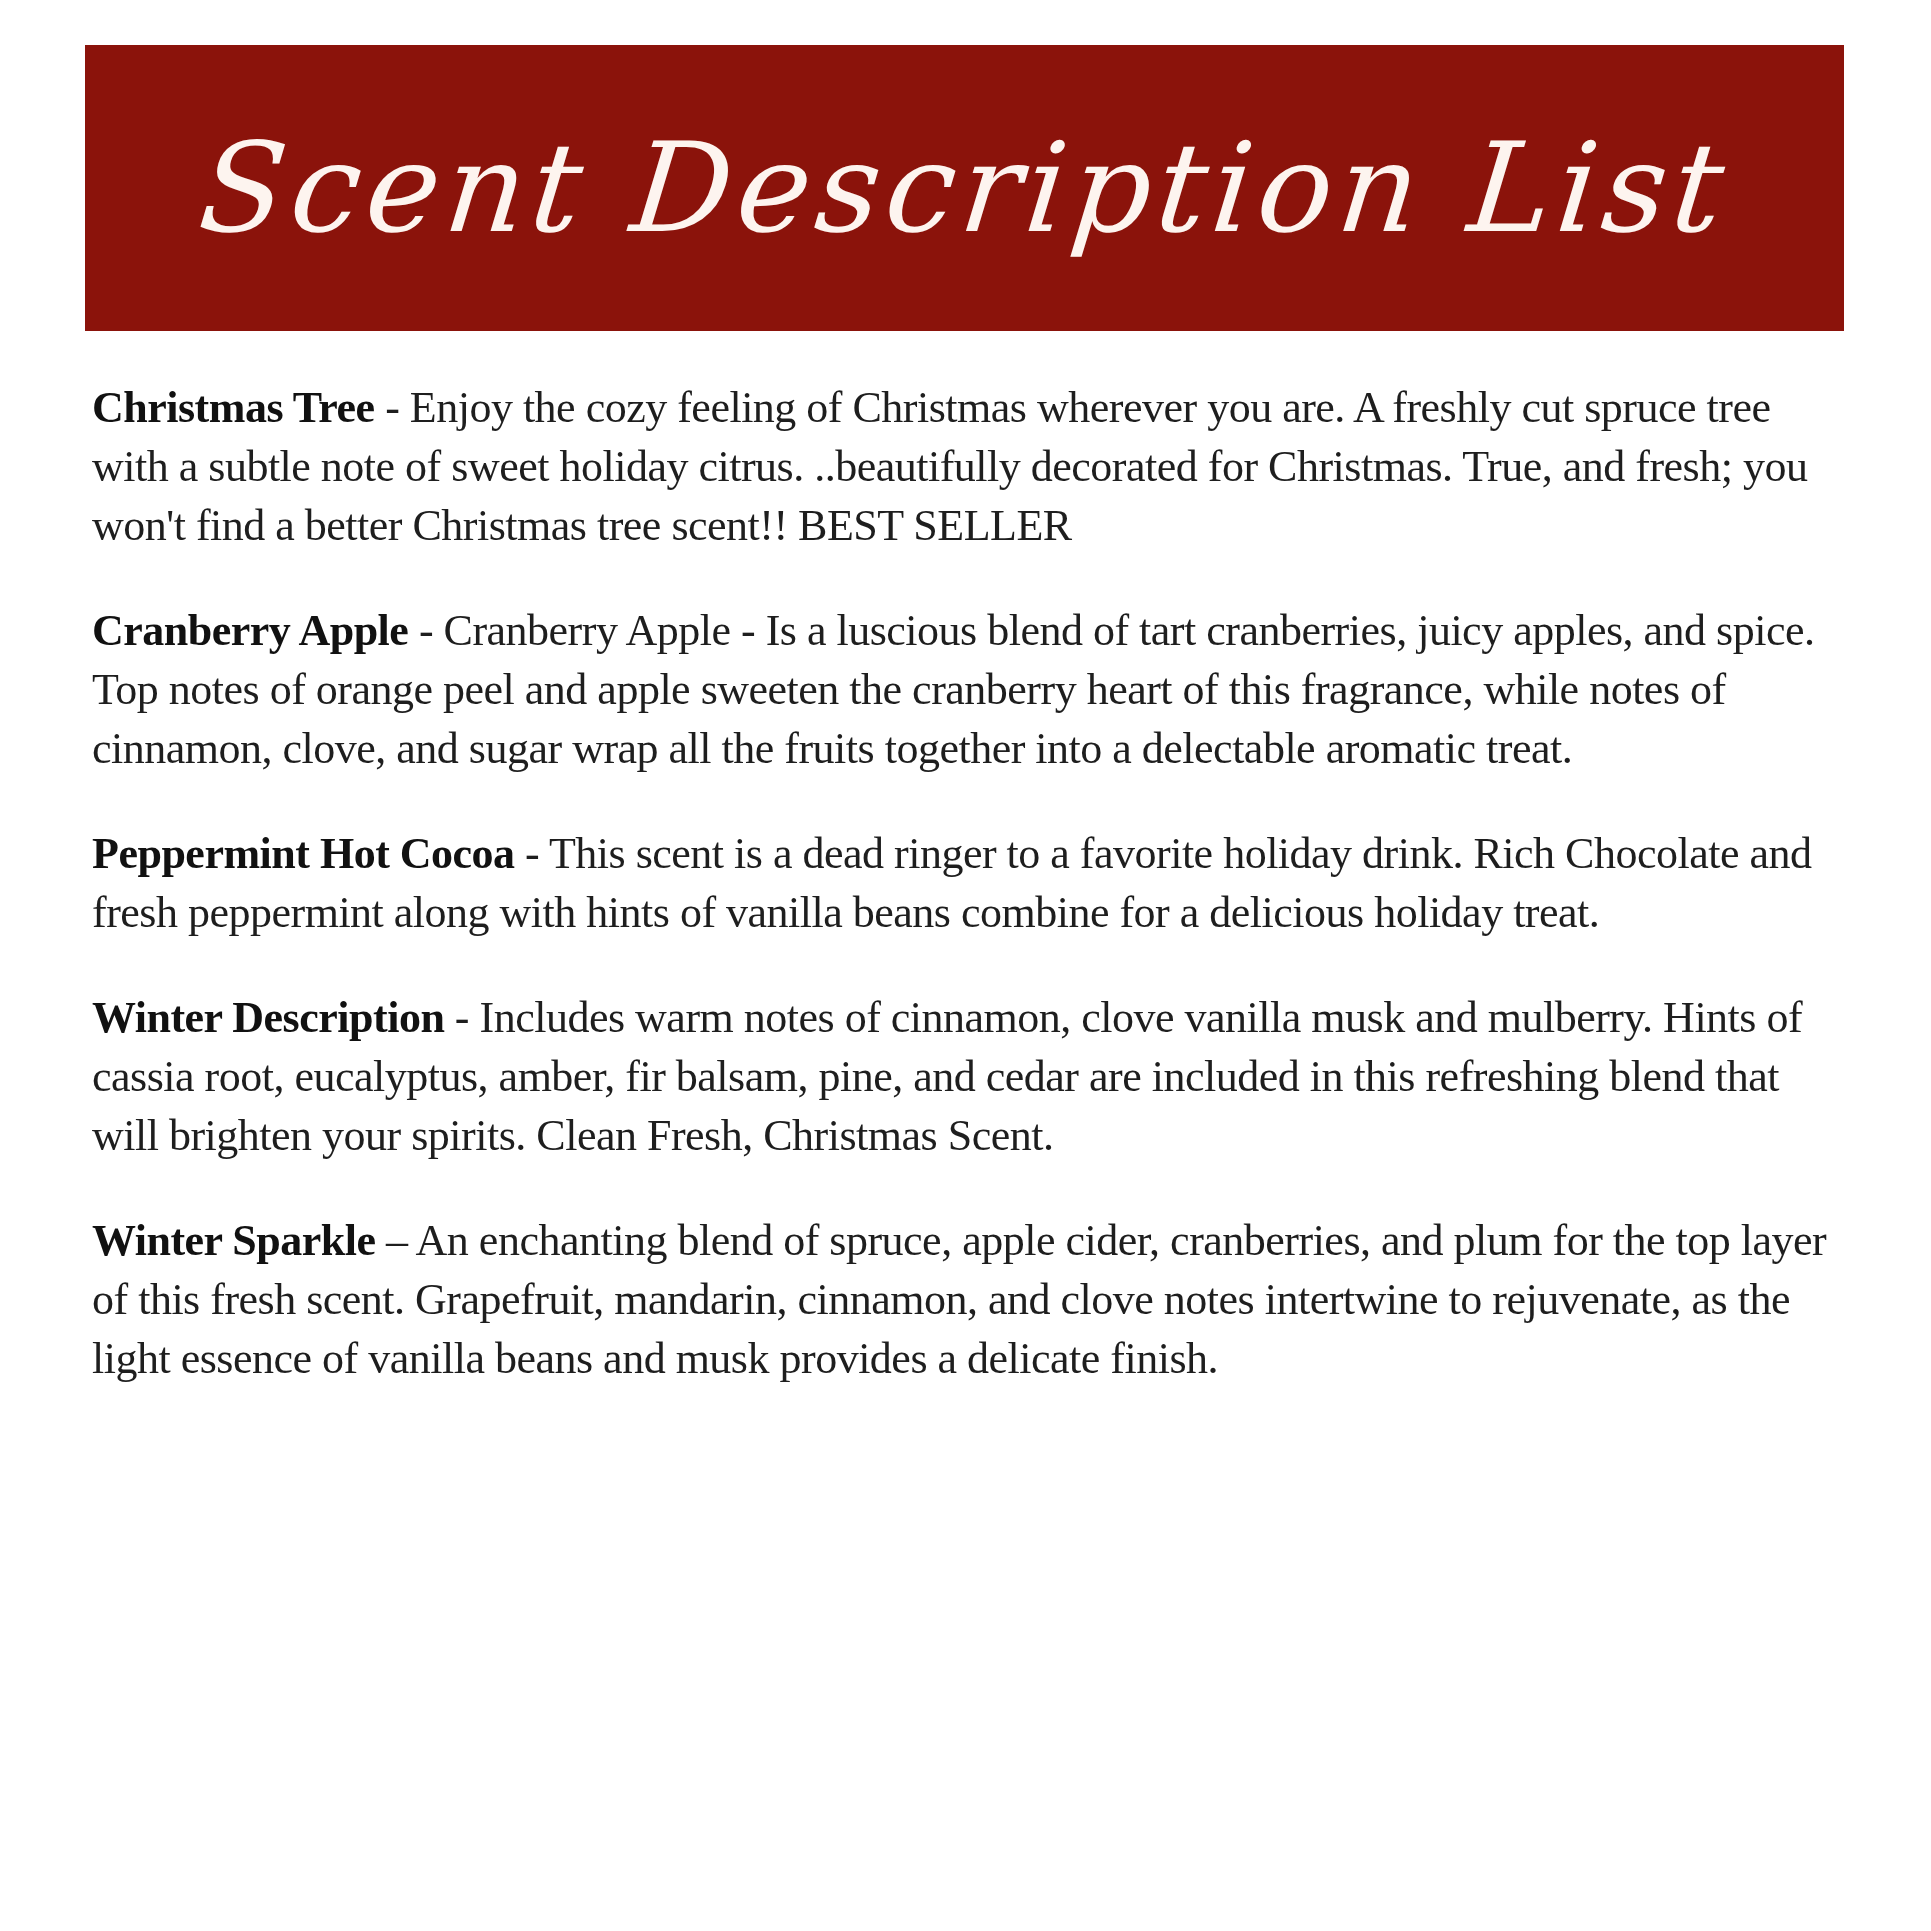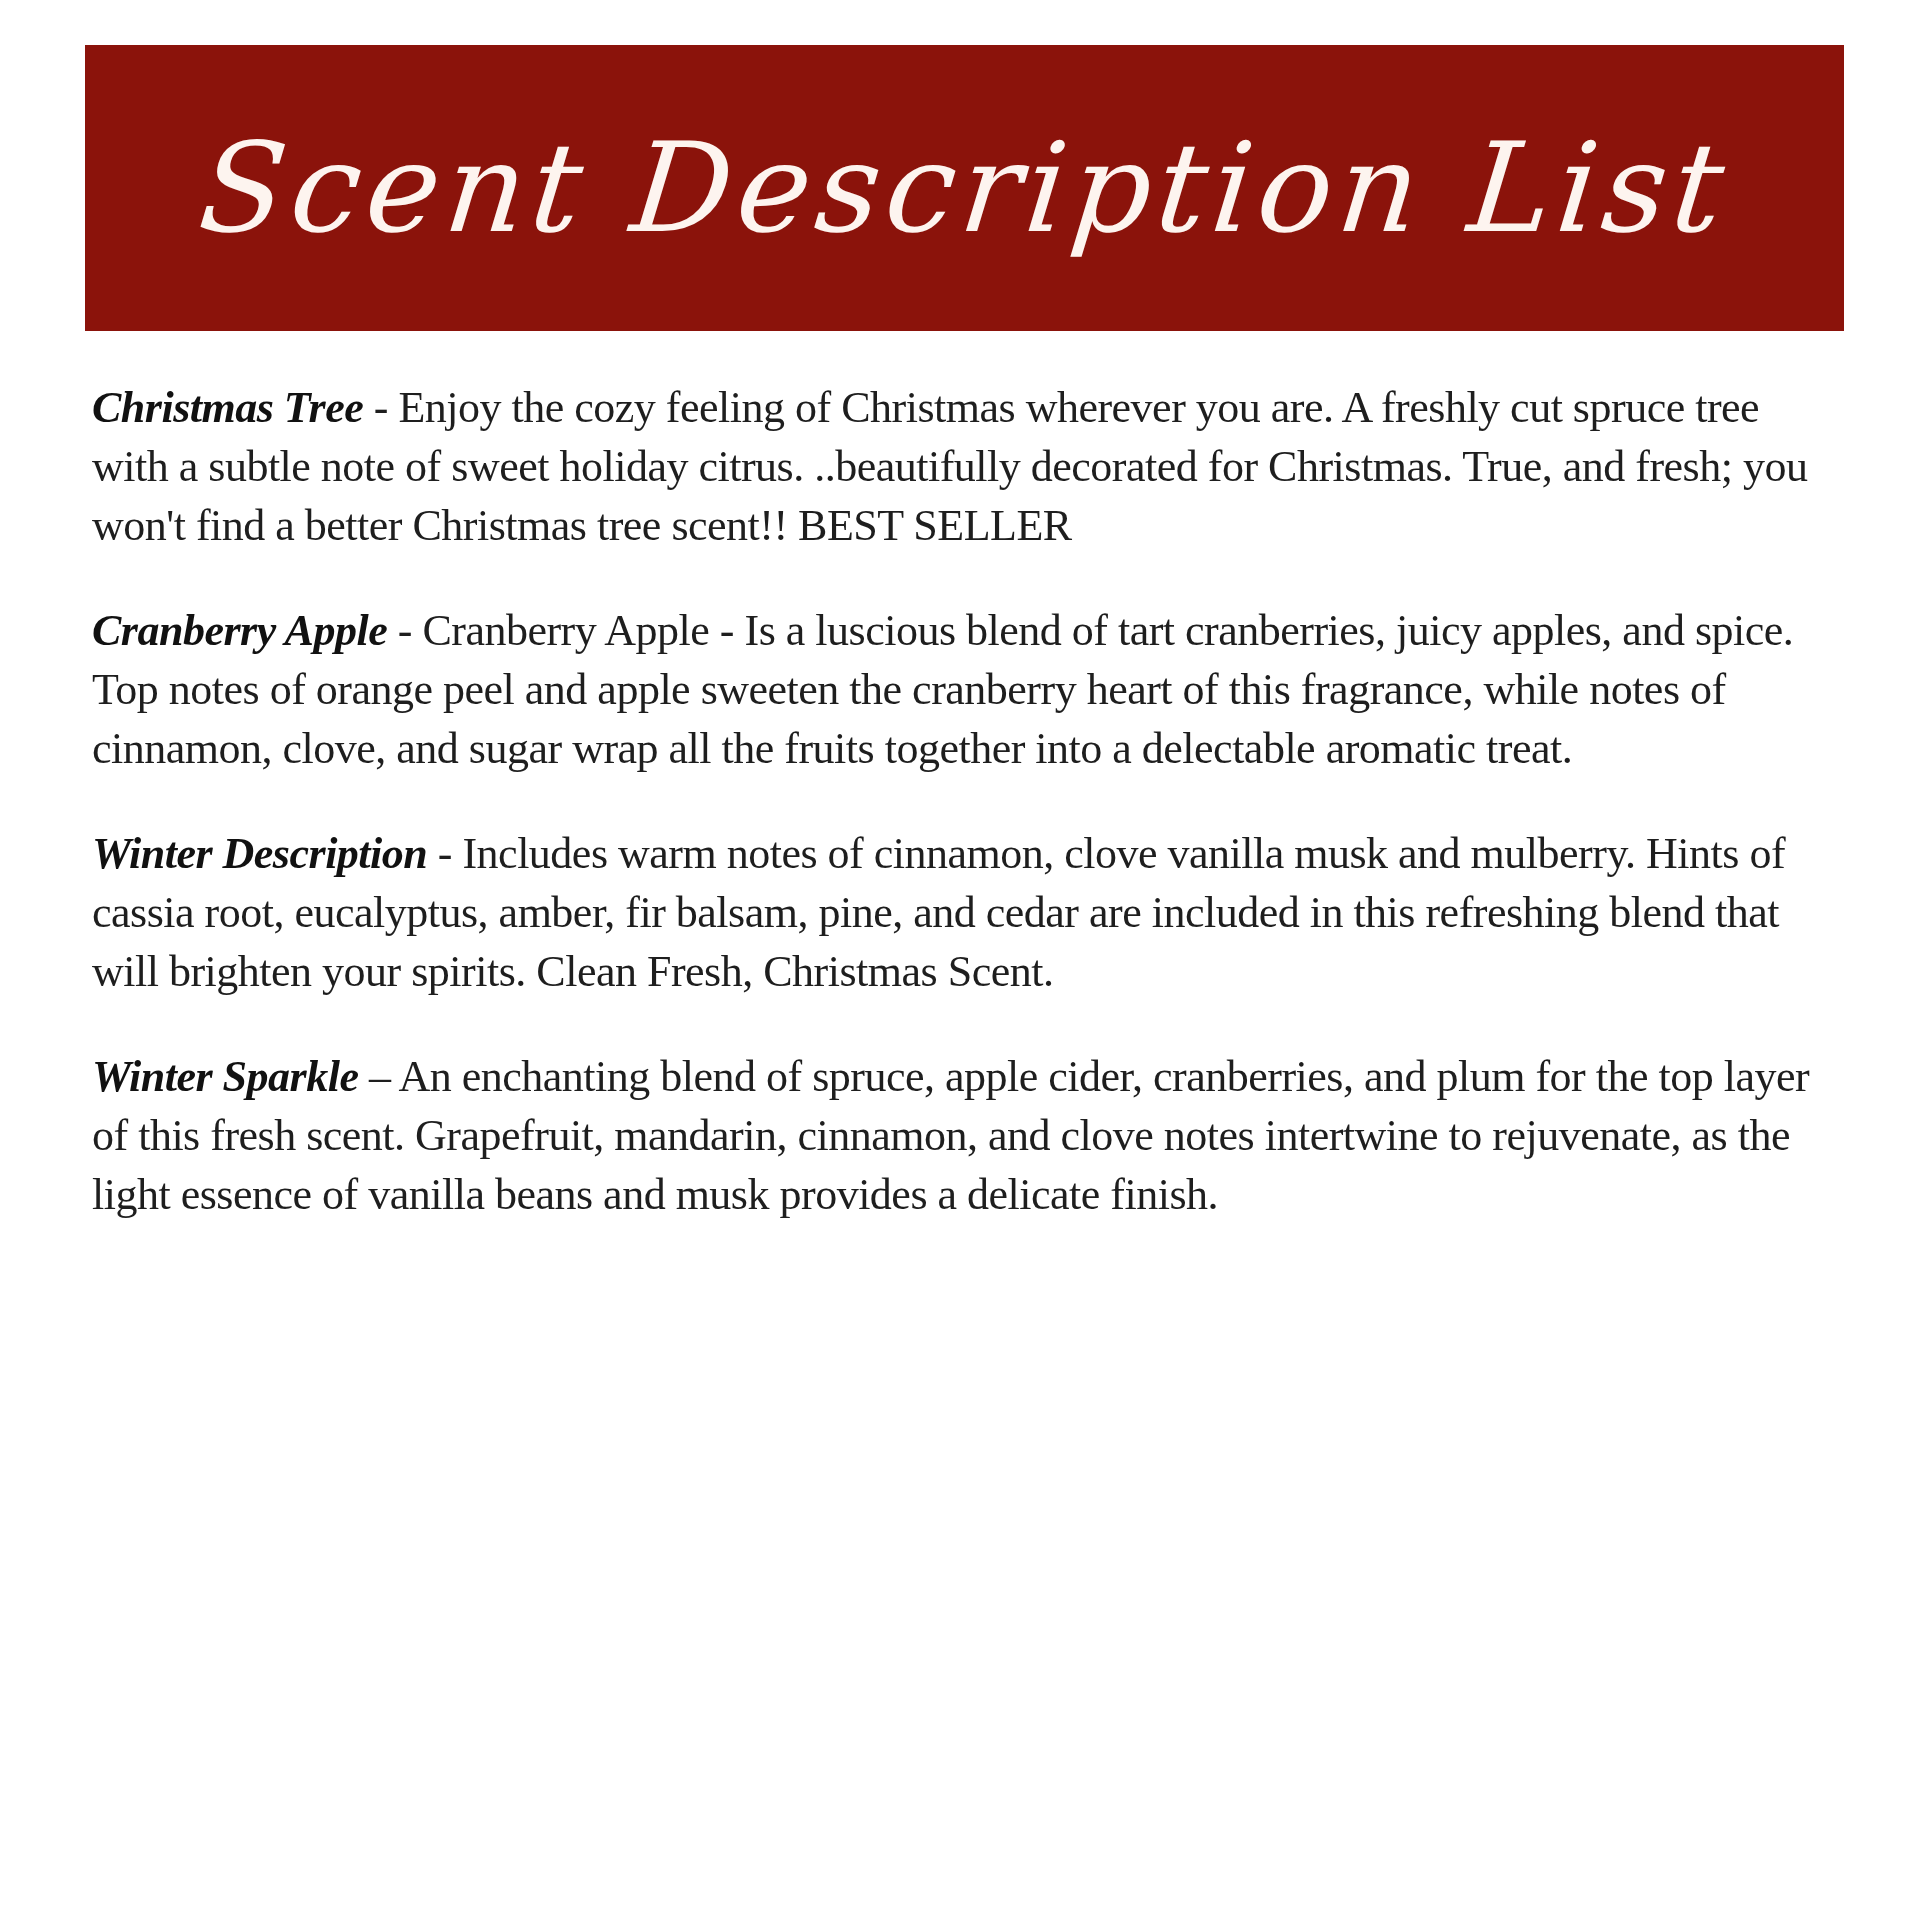--- a/index.html
+++ b/index.html
@@ -46,21 +46,20 @@
     margin: 0 0 46px 0;
     font-size: 44px;
     line-height: 59px;
     letter-spacing: -0.5px;
     color: #1e1e1e;
     text-align: left;
   }
   .scent-name {
     font-weight: bold;
     color: #111111;
-    font-style: italic;
   }
   .scent-separator,
   .scent-description {
     font-weight: normal;
   }
 </style>
 </head>
 <body>
 
 <div class="page">
@@ -69,20 +68,21 @@
     <div class="banner-title">Scent Description List</div>
   </div>
 
   <div class="content">
 
     <p class="scent-item"><span class="scent-name">Christmas Tree</span><span class="scent-separator"> - </span><span class="scent-description">Enjoy the cozy feeling of Christmas wherever you are. A freshly cut spruce tree with a subtle note of sweet holiday citrus. ..beautifully decorated for Christmas. True, and fresh; you won't find a better Christmas tree scent!! BEST SELLER</span></p>
 
     <p class="scent-item"><span class="scent-name">Cranberry Apple</span><span class="scent-separator"> - </span><span class="scent-description">Cranberry Apple - Is a luscious blend of tart cranberries, juicy apples, and spice. Top notes of orange peel and apple sweeten the cranberry heart of this fragrance, while notes of cinnamon, clove, and sugar wrap all the fruits together into a delectable aromatic treat.</span></p>
 
 
+    <p class="scent-item"><span class="scent-name">Peppermint Hot Cocoa</span><span class="scent-separator"> - </span><span class="scent-description">This scent is a dead ringer to a favorite holiday drink. Rich Chocolate and fresh peppermint along with hints of vanilla beans combine for a delicious holiday treat.</span></p>
 
     <p class="scent-item"><span class="scent-name">Winter Description</span><span class="scent-separator"> - </span><span class="scent-description">Includes warm notes of cinnamon, clove vanilla musk and mulberry. Hints of cassia root, eucalyptus, amber, fir balsam, pine, and cedar are included in this refreshing blend that will brighten your spirits. Clean Fresh, Christmas Scent.</span></p>
 
     <p class="scent-item"><span class="scent-name">Winter Sparkle</span><span class="scent-separator"> – </span><span class="scent-description">An enchanting blend of spruce, apple cider, cranberries, and plum for the top layer of this fresh scent. Grapefruit, mandarin, cinnamon, and clove notes intertwine to rejuvenate, as the light essence of vanilla beans and musk provides a delicate finish.</span></p>
 
   </div>
 
 </div>
 
 

